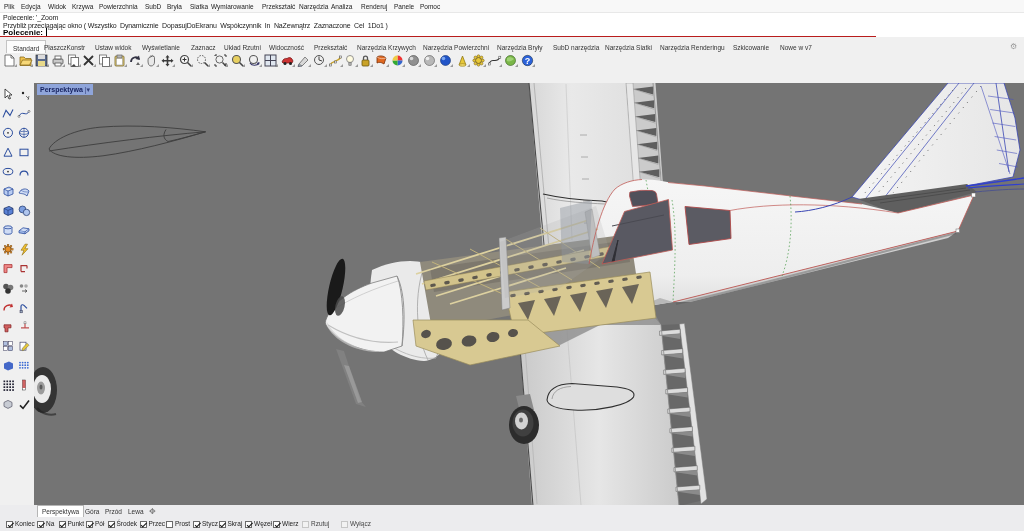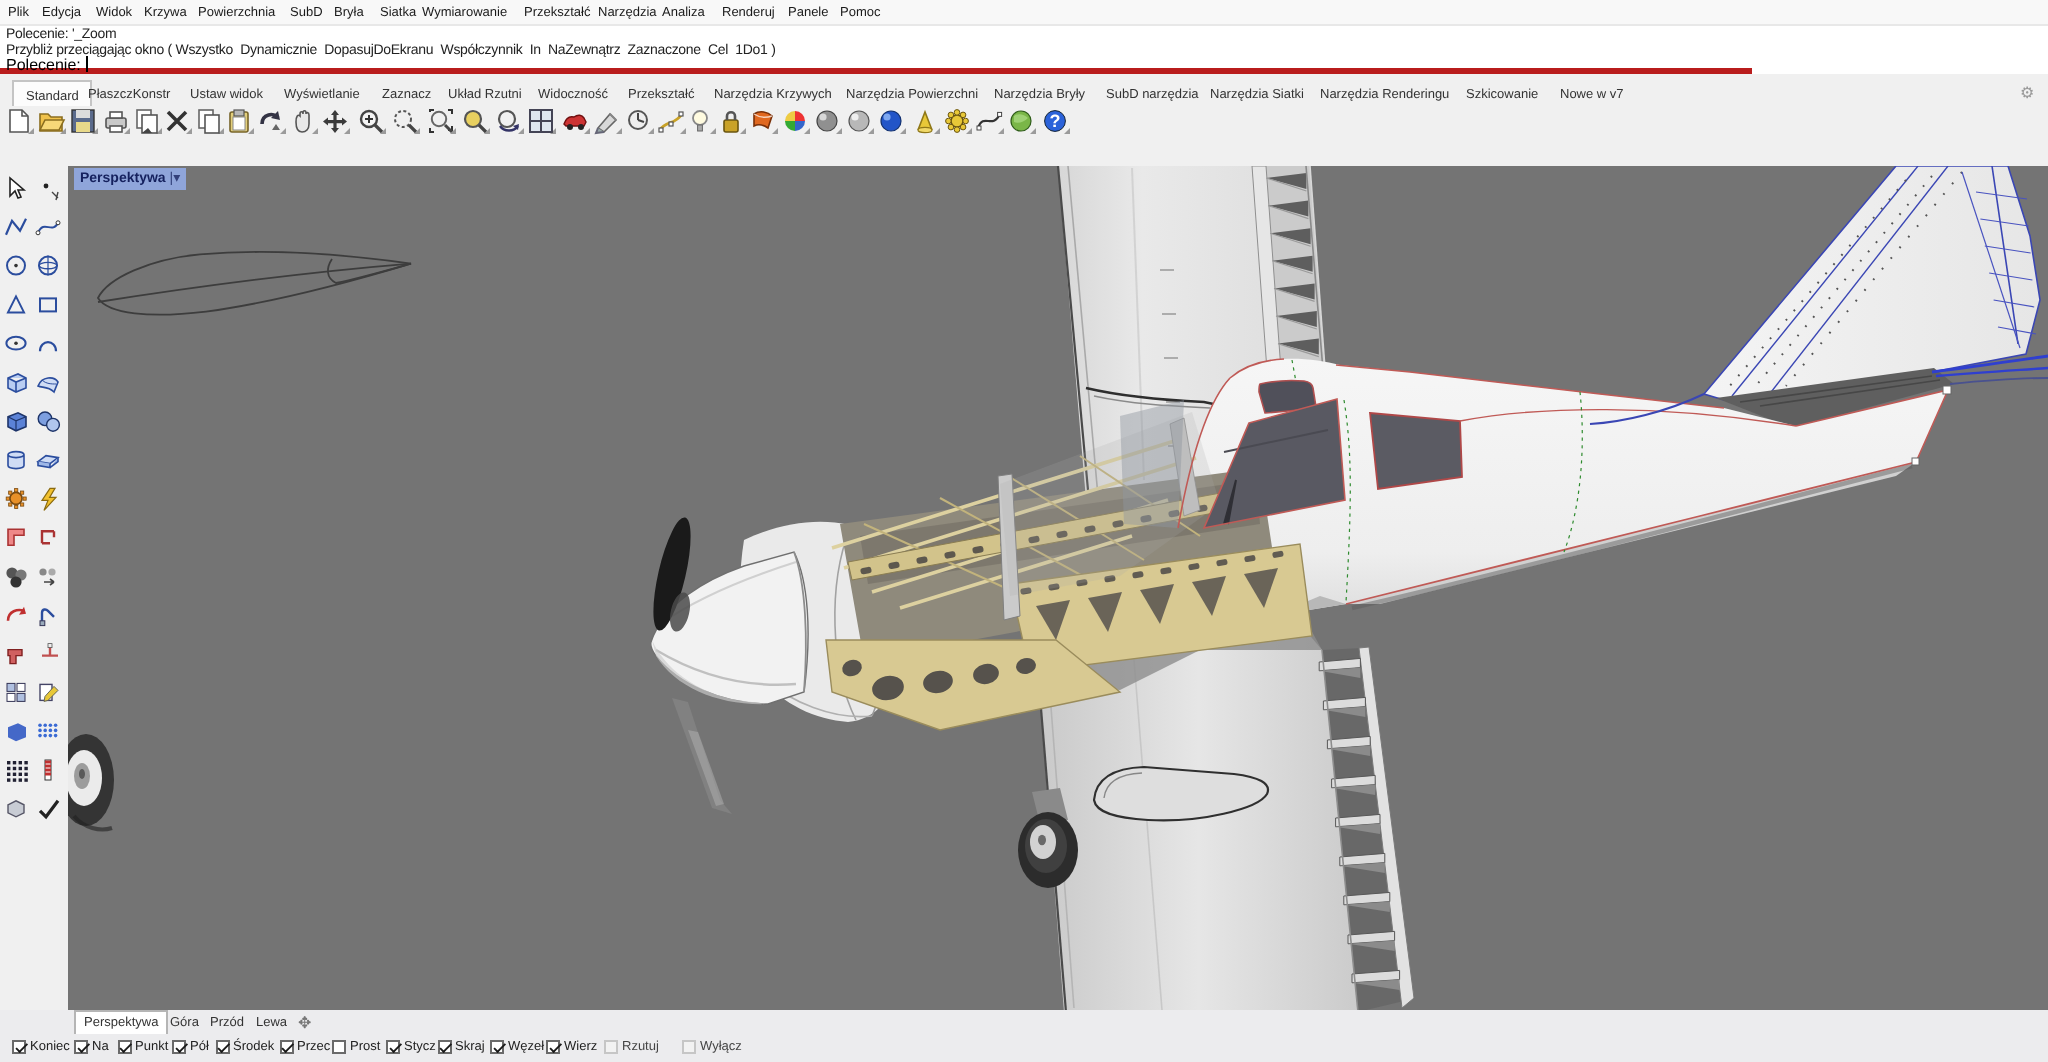--- a/index.html
+++ b/index.html
@@ -2,21 +2,21 @@
 <html><head>
 <meta charset="utf-8">
 <style>
 * { margin:0; padding:0; box-sizing:border-box; }
 html,body { width:1024px; height:531px; overflow:hidden; }
 body { font-family:"Liberation Sans", sans-serif; background:#f0f0f0; position:relative; }
 .abs { position:absolute; }
 #menubar { left:0; top:0; width:1024px; height:13px; background:#f8f8f8; font-size:6.5px; color:#1a1a1a; border-bottom:1px solid #e8e8e8; }
 #menubar span { position:absolute; top:3px; white-space:nowrap; }
 #cmdarea { left:0; top:13px; width:1024px; height:24px; background:#ffffff; font-size:7px; letter-spacing:-0.15px; color:#222; }
-#cmd3 { left:0; top:27px; width:876px; height:10px; font-size:8px; font-weight:normal; color:#000; border-bottom:3px solid #b91c1c; }
+#cmd3 { left:0; top:27px; width:876px; height:10px; font-size:8px; font-weight:bold; color:#000; border-bottom:1px solid #b91c1c; }
 #tabrow { left:0; top:38px; width:1024px; height:15px; background:#f0f0f0; font-size:6.5px; color:#333; }
 #tabrow span { position:absolute; top:6px; white-space:nowrap; }
 #tabrow .activetab { background:#fcfcfc; border:1px solid #c4c4c4; border-bottom:none; top:2px; padding:4px 6px 5px 6px; }
 #toolrow { left:0; top:53px; width:1024px; height:15px; background:#f0f0f0; }
 #sidebar { left:0; top:68px; width:34px; height:438px; background:#f0f0f0; }
 #vplabel { left:37px; top:84px; height:11px; background:#8fa5da; font-size:7px; font-weight:bold; color:#15215e; padding:0 3px; line-height:11px; }
 #btabs { left:0; top:505px; width:1024px; height:12px; background:#ececee; font-size:6.5px; color:#333; }
 #btabs span { position:absolute; top:3px; }
 #btabs .activetab { background:#fff; border:1px solid #b5b5b5; border-bottom:none; top:0px; padding:2px 4px 2px 4px; }
 #statusbar { left:0; top:517px; width:1024px; height:14px; background:#ececee; font-size:6.5px; color:#222; }

